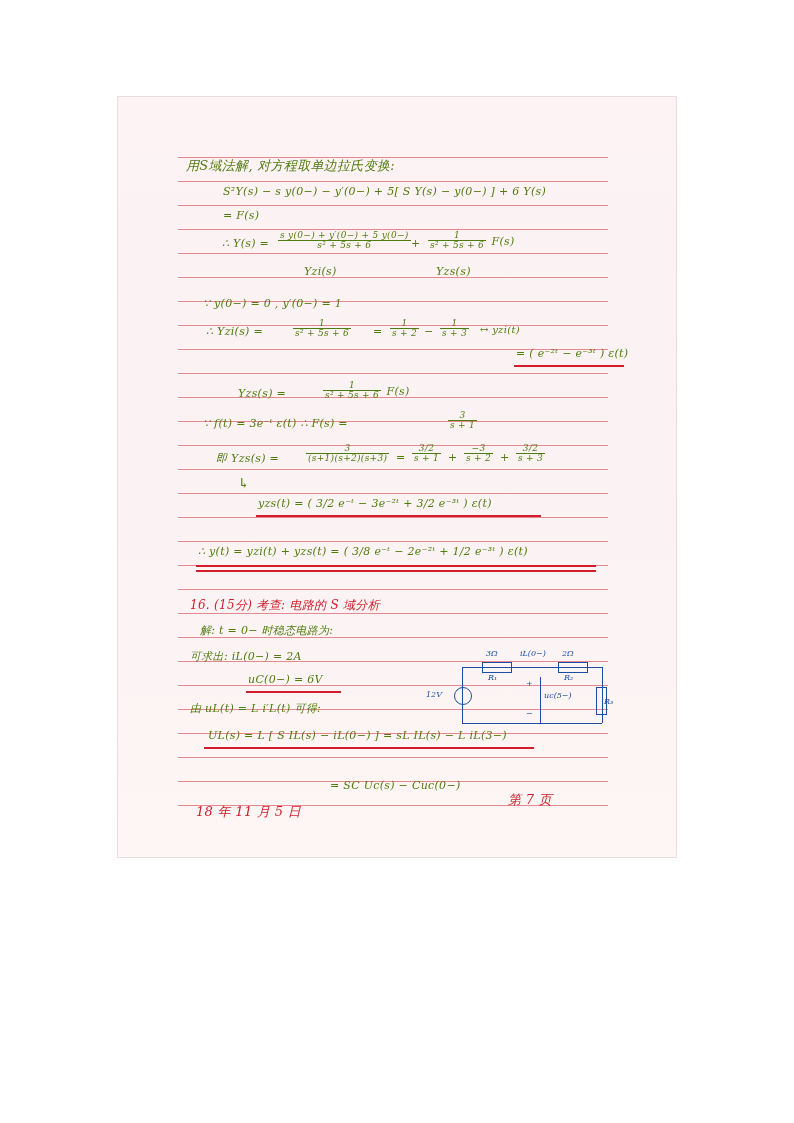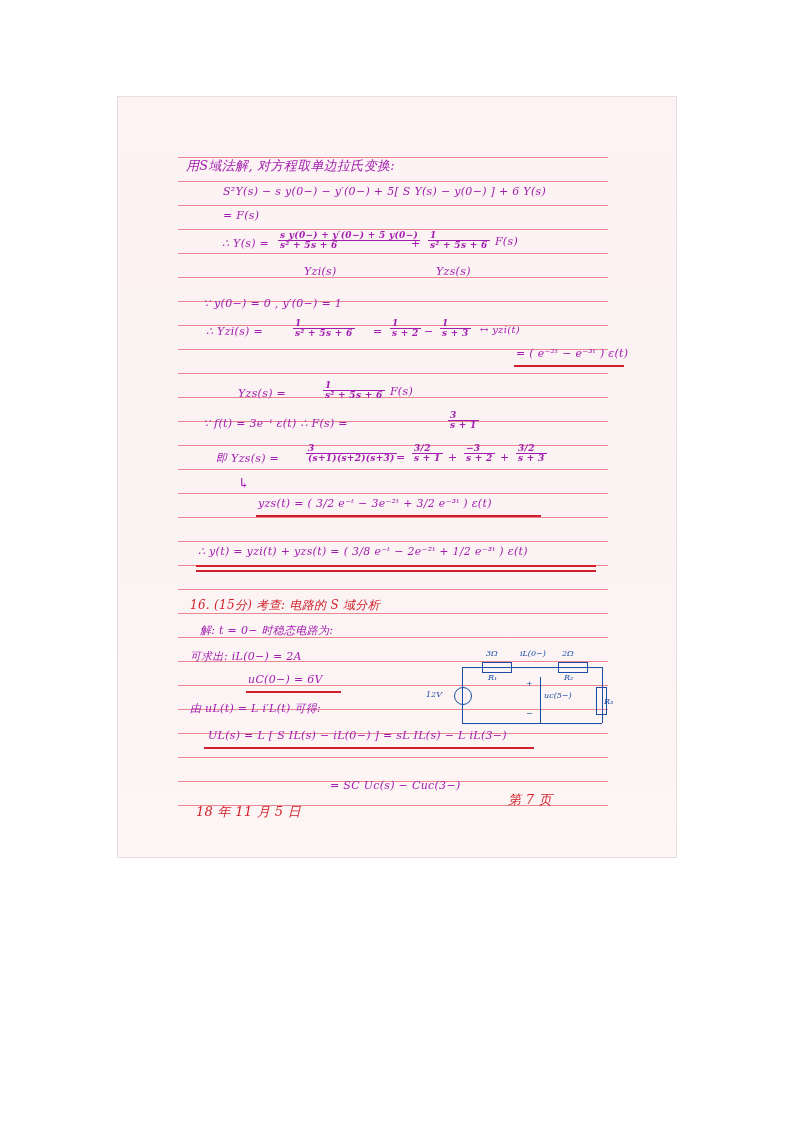--- a/index.html
+++ b/index.html
@@ -37,34 +37,33 @@
   .content{position:absolute;inset:0;}
   
   .hw{
     position:absolute;
     font-family:"DejaVu Serif", serif;
     color:#1b4fa0;
     font-style:italic;
     white-space:nowrap;
     letter-spacing:.3px;
   }
-  .blue{color:#a21caf;}
+  .blue{color:#4d7c0f;}
   .red{color:#d01f2a;}
   .s10{font-size:10px;}
   .s11{font-size:11px;}
   .s12{font-size:12px;}
   .s13{font-size:13px;}
   .s14{font-size:14px;}
   .frac{
     display:inline-block;
-    text-align:left;
+    text-align:center;
     vertical-align:middle;
     font-size:9px;
     line-height:1.05;
-    font-weight:bold;
   }
   .frac .num{display:block;padding:0 2px;}
   .frac .den{display:block;border-top:1px solid currentColor;padding:0 2px;}
   
   .circuit{position:absolute;left:330px;top:560px;width:165px;height:80px;}
   .wire{position:absolute;background:#1b4ea4;}
   .h{height:1.2px;}
   .v{width:1.2px;}
   .res{
     position:absolute;border:1.2px solid #1b4ea4;background:transparent;
@@ -227,21 +226,21 @@
       <div class="hw red s12" style="left:72px;top:500px">16. (15分) 考查: 电路的 S 域分析</div>
       <div class="hw blue s11" style="left:82px;top:526px">解: t = 0− 时稳态电路为:</div>
       <div class="hw blue s11" style="left:72px;top:552px">可求出:  iL(0−) = 2A</div>
       <div class="hw blue s11" style="left:130px;top:576px">uC(0−) = 6V</div>
       <div class="red-ul" style="left:128px;top:594px;width:95px"></div>
 
       <div class="hw blue s11" style="left:72px;top:604px">由 uL(t) = L i′L(t) 可得:</div>
       <div class="hw blue s11" style="left:90px;top:632px">UL(s) = L [ S IL(s) − iL(0−) ] = sL IL(s) − L iL(3−)</div>
       <div class="red-ul" style="left:86px;top:650px;width:330px"></div>
 
-      <div class="hw blue s11" style="left:212px;top:682px">= SC Uc(s) − Cuc(3−)</div>
+      <div class="hw blue s11" style="left:212px;top:682px">= SC Uc(s) − Cuc(0−)</div>
 
       <div class="circuit">
 
         <div class="wire h" style="left:14px;top:10px;width:140px"></div>
         <div class="wire h" style="left:14px;top:66px;width:140px"></div>
         <div class="wire v" style="left:14px;top:10px;height:56px"></div>
         <div class="wire v" style="left:154px;top:10px;height:56px"></div>
         <div class="wire v" style="left:92px;top:20px;height:46px"></div>
 
         <div class="srcc" style="left:6px;top:30px"></div>

